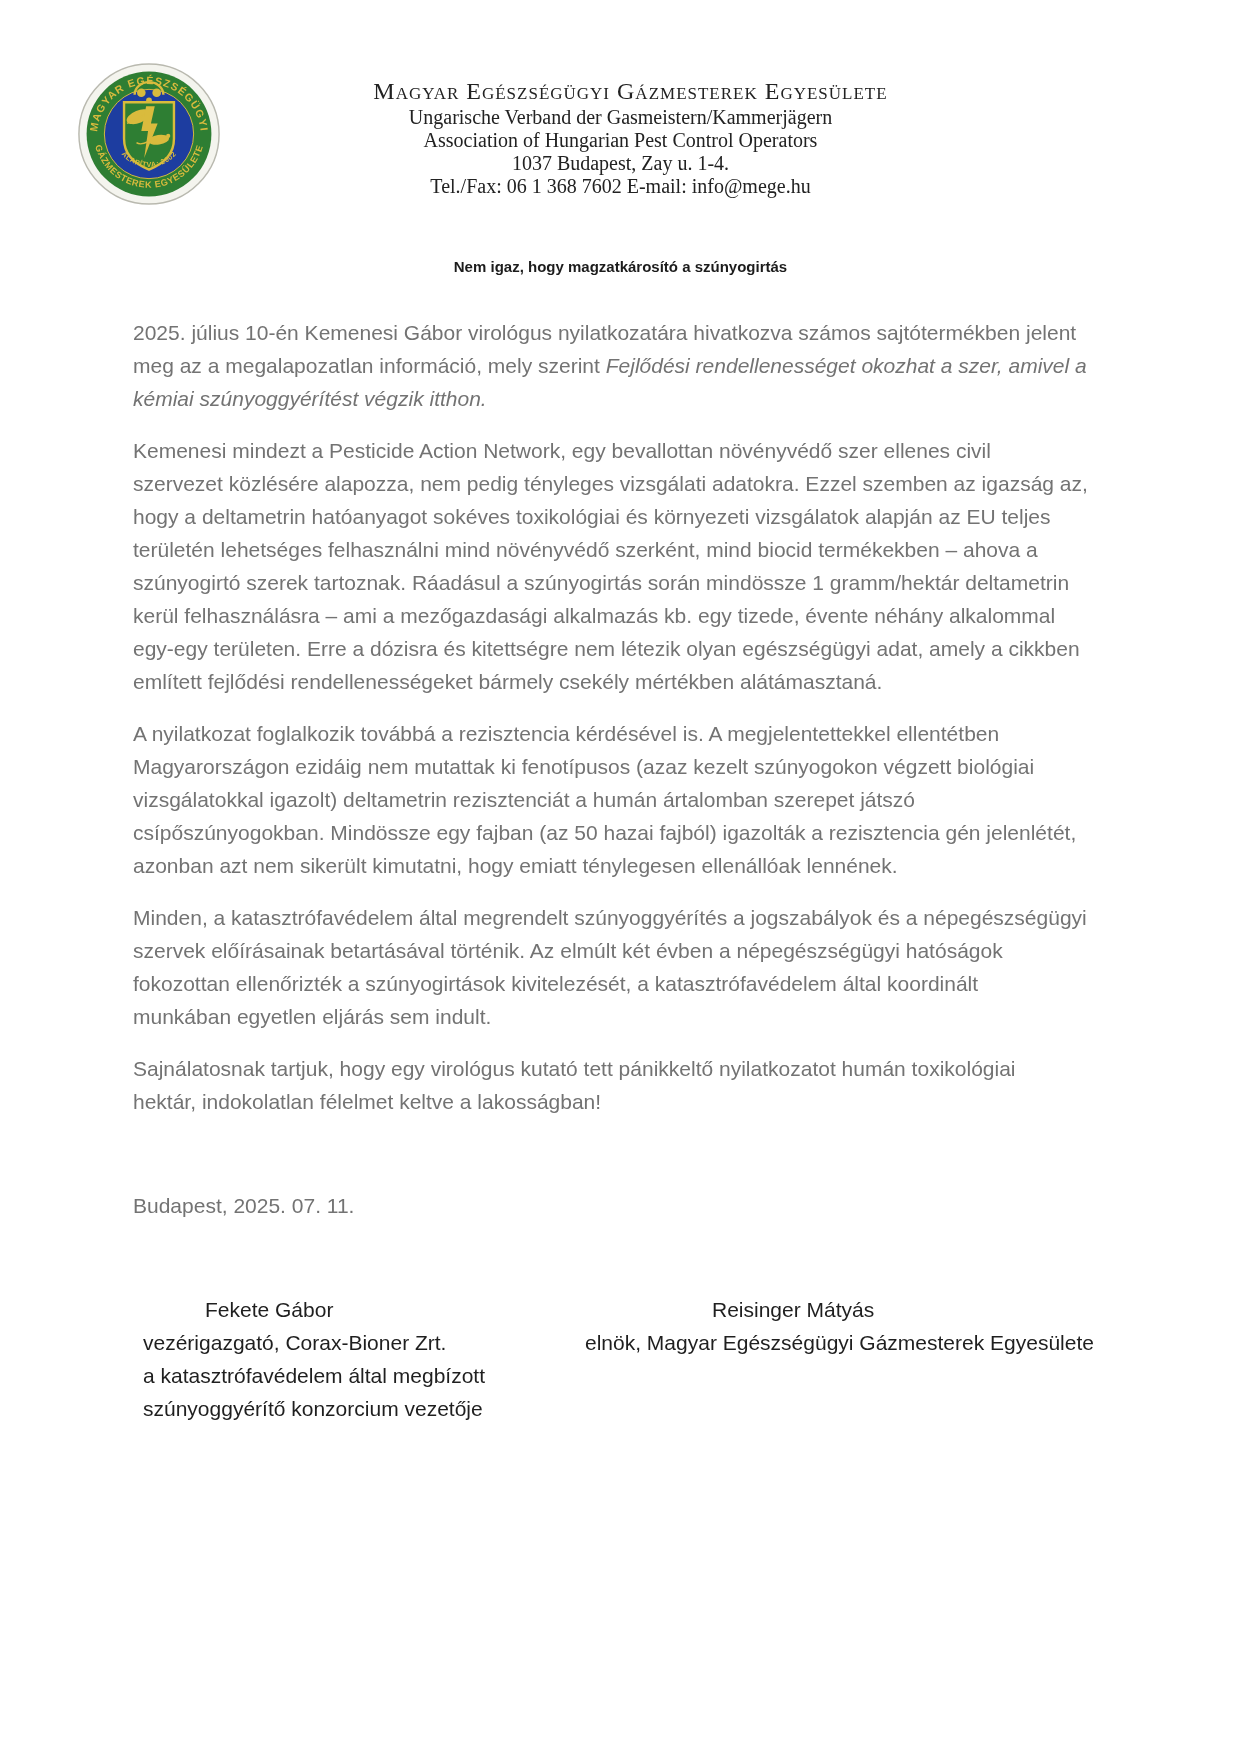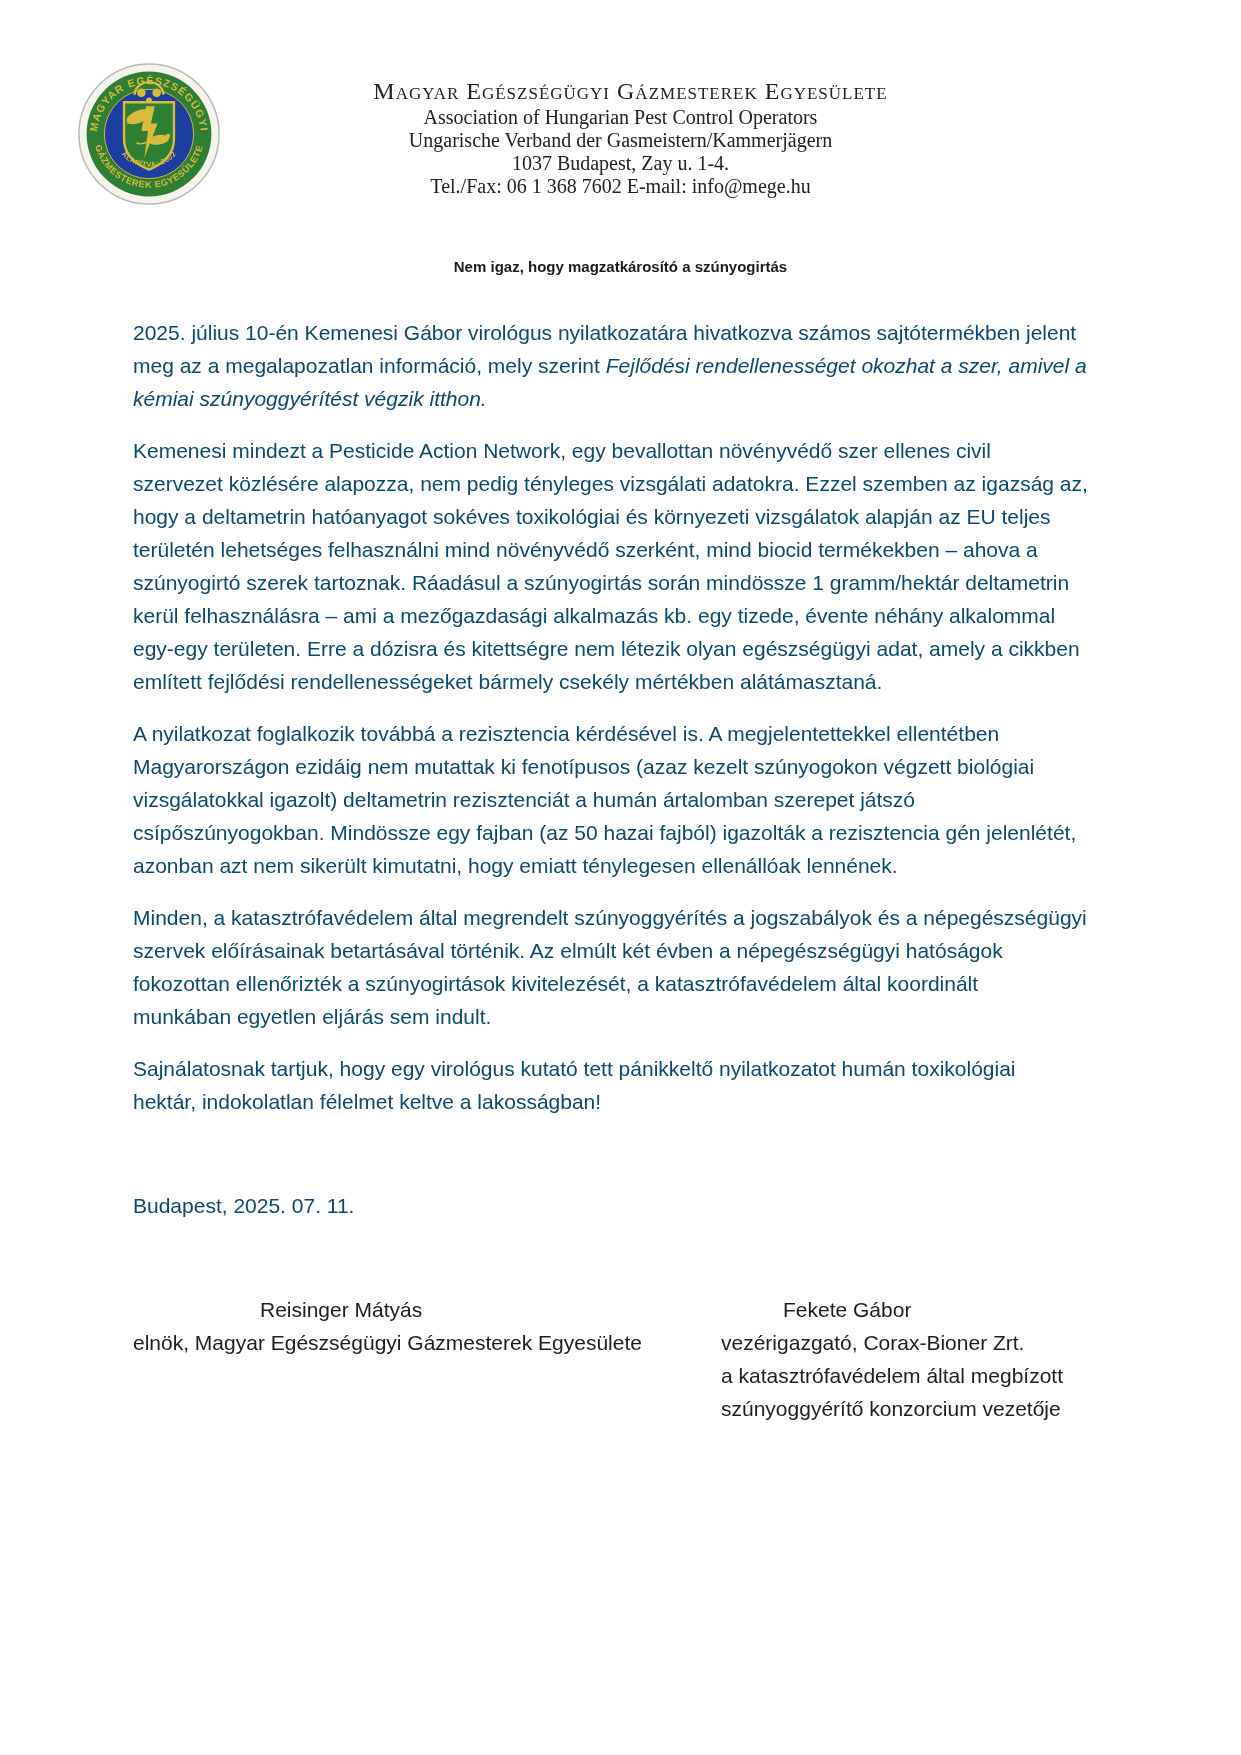--- a/index.html
+++ b/index.html
@@ -33,21 +33,21 @@
     position:absolute;top:258px;left:0;width:100%;
     text-align:center;font-weight:bold;font-size:15px;color:#1c1c1c;
   }
   .content{
     position:absolute;left:133px;top:316px;width:1030px;
     font-size:21px;line-height:33px;
   }
   .para{
     margin:0 0 19px 0;
     white-space:pre-wrap;
-    color:#0c4a6e;
+    color:#737373;
   }
   .para .it{font-style:italic;}
   .spacer52{height:52px;}
   .date-line{margin:0 0 19px 0;}
   
   .signatures{display:flex;align-items:flex-start;}
   .sig-block{line-height:33px;}
   .sig-left{width:452px;padding-left:10px;box-sizing:border-box;}
   .sig-right{flex:1;}
   .sig-name-left{padding-left:62px;}
@@ -104,22 +104,22 @@
 
       <path d="M72,46 L81,46 L77,64 L84,64 L70,100 L74,72 L67,72 Z" fill="var(--gold,#d9bb3d)"></path>
 
       <text class="ring-text" font-size="7.5" letter-spacing="0.5">
         <textPath href="#arcFounded" startOffset="50%" text-anchor="middle">ALAPÍTVA: 2002</textPath>
       </text>
     </svg>
 
     <div class="header-text">
       <div class="org-main">Magyar Egészségügyi Gázmesterek Egyesülete</div>
+      <div class="org-sub">Ungarische Verband der Gasmeistern/Kammerjägern</div>
       <div class="org-sub">Association of Hungarian Pest Control Operators</div>
-      <div class="org-sub">Ungarische Verband der Gasmeistern/Kammerjägern</div>
       <div class="org-sub">1037 Budapest, Zay u. 1-4.</div>
       <div class="org-sub">Tel./Fax: 06 1 368 7602 E-mail: info@mege.hu</div>
     </div>
   </div>
 
   <div class="doc-title">Nem igaz, hogy magzatkárosító a szúnyogirtás</div>
 
   <div class="content">
 
     <div>
@@ -147,30 +147,30 @@
 hektár, indokolatlan félelmet keltve a lakosságban!</span></p>
       </div>
 
     <div class="spacer52"></div>
 
     <p class="para date-line">Budapest, 2025. 07. 11.</p>
 
     <div class="spacer52"></div>
 
     <div class="signatures">
-      <div class="sig-block sig-right">
-        <div class="sig-name-right">Reisinger Mátyás</div>
-        <div>
-            <div class="sig-line">elnök, Magyar Egészségügyi Gázmesterek Egyesülete</div>
-          </div>
-      </div>
       <div class="sig-block sig-left">
         <div class="sig-name-left">Fekete Gábor</div>
         <div>
             <div class="sig-line">vezérigazgató, Corax-Bioner Zrt.</div>
             <div class="sig-line">a katasztrófavédelem által megbízott</div>
             <div class="sig-line">szúnyoggyérítő konzorcium vezetője</div>
           </div>
       </div>
+      <div class="sig-block sig-right">
+        <div class="sig-name-right">Reisinger Mátyás</div>
+        <div>
+            <div class="sig-line">elnök, Magyar Egészségügyi Gázmesterek Egyesülete</div>
+          </div>
+      </div>
     </div>
 
   </div>
 </div>
 
 </body></html>

